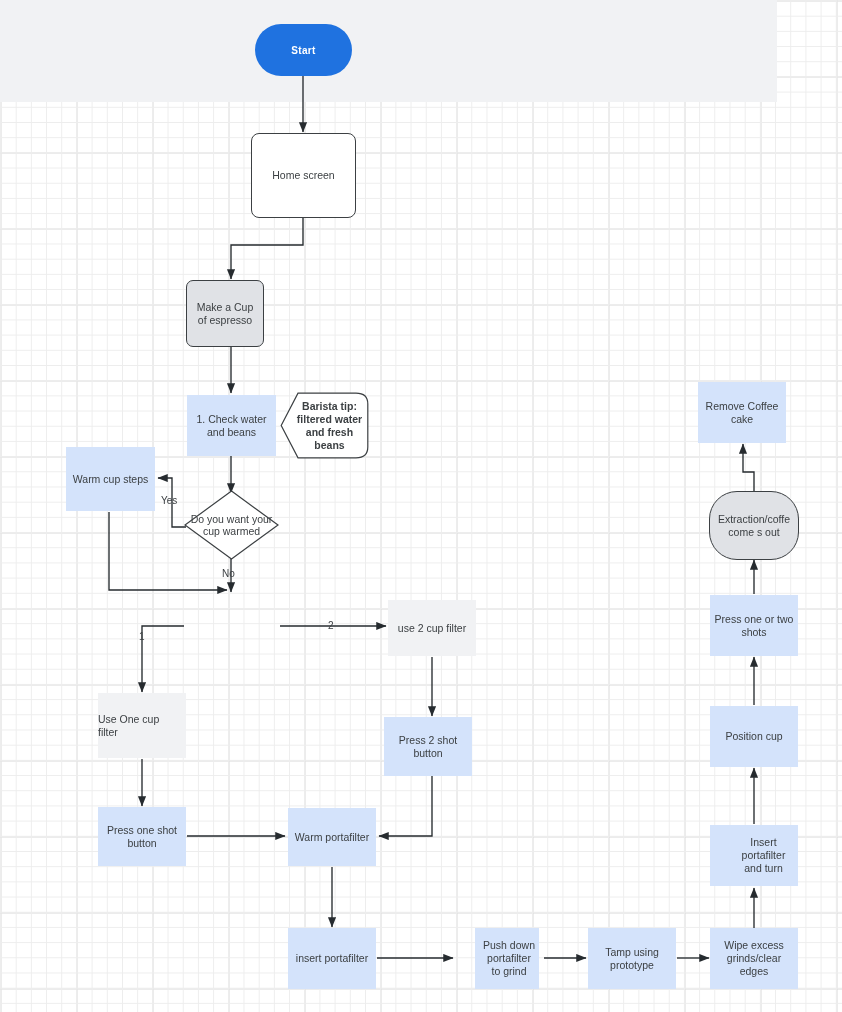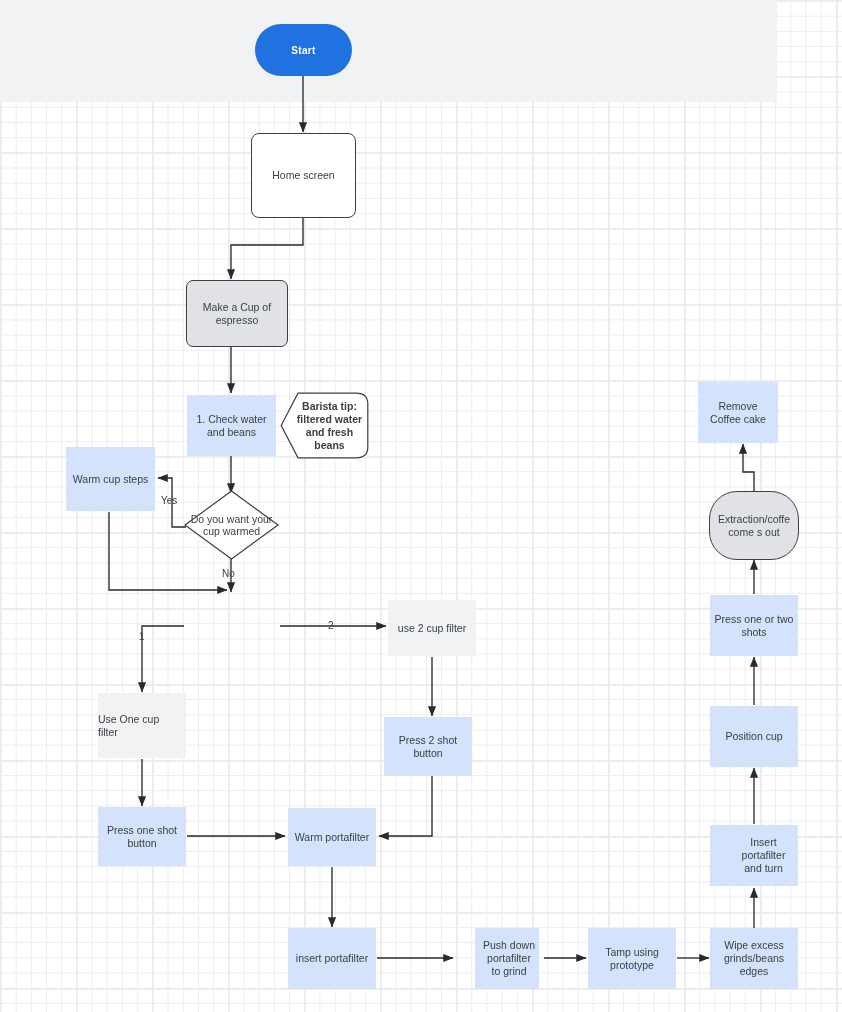--- a/index.html
+++ b/index.html
@@ -195,21 +195,21 @@
   </svg>
 
   <div class="node n-start" style="left:255px; top:24px; width:97px; height:52px;">
     <span>Start</span>
   </div>
 
   <div class="node n-plain" style="left:251px; top:133px; width:105px; height:85px;">
     <span>Home screen</span>
   </div>
 
-  <div class="node n-gray-round" style="left:186px; top:280px; width:102px; height:67px;">
+  <div class="node n-gray-round" style="left:186px; top:280px; width:78px; height:67px;">
     <span>Make a Cup of espresso</span>
   </div>
 
   <div class="node n-blue" style="left:187px; top:395px; width:89px; height:61px;">
     <span>1. Check water and beans</span>
   </div>
 
   <div class="n-hex-wrap" style="left:280px; top:392px; width:89px; height:67px;">
     <svg width="89" height="67" viewBox="0 0 89 67" xmlns="http://www.w3.org/2000/svg">
       <path d="M18,1.2 L76,1.2 Q87.8,1.2 87.8,12 L87.8,55 Q87.8,65.8 76,65.8 L18,65.8 L1.2,33.5 Z" fill="#ffffff" stroke="#3c4043" stroke-width="1.2"></path>
@@ -255,40 +255,40 @@
 
   <div class="node n-blue" style="left:475px; top:928px; width:64px; height:61px;padding-left:8px;">
     <span>Push down portafilter to grind</span>
   </div>
 
   <div class="node n-blue" style="left:588px; top:928px; width:88px; height:61px;">
     <span>Tamp using prototype</span>
   </div>
 
   <div class="node n-blue" style="left:710px; top:928px; width:88px; height:61px;">
-    <span>Wipe excess grinds/beans edges</span>
+    <span>Wipe excess grinds/clear edges</span>
   </div>
 
   <div class="node n-blue" style="left:710px; top:825px; width:88px; height:61px;padding-left:23px;">
     <span>Insert portafilter and turn</span>
   </div>
 
   <div class="node n-blue" style="left:710px; top:706px; width:88px; height:61px;">
     <span>Position cup</span>
   </div>
 
   <div class="node n-blue" style="left:710px; top:595px; width:88px; height:61px;">
     <span>Press one or two shots</span>
   </div>
 
   <div class="node n-gray-round" style="left:709px; top:491px; width:90px; height:69px;border-radius:28px;">
     <span>Extraction/coffe come s out</span>
   </div>
 
-  <div class="node n-blue" style="left:698px; top:382px; width:80px; height:61px;">
+  <div class="node n-blue" style="left:698px; top:382px; width:88px; height:61px;">
     <span>Remove Coffee cake</span>
   </div>
 
   <div class="edge-label" style="left:161px; top:495px;">Yes</div>
 
   <div class="edge-label" style="left:222px; top:568px;">No</div>
 
   <div class="edge-label" style="left:139px; top:631px;">1</div>
 
   <div class="edge-label" style="left:328px; top:620px;">2</div>

